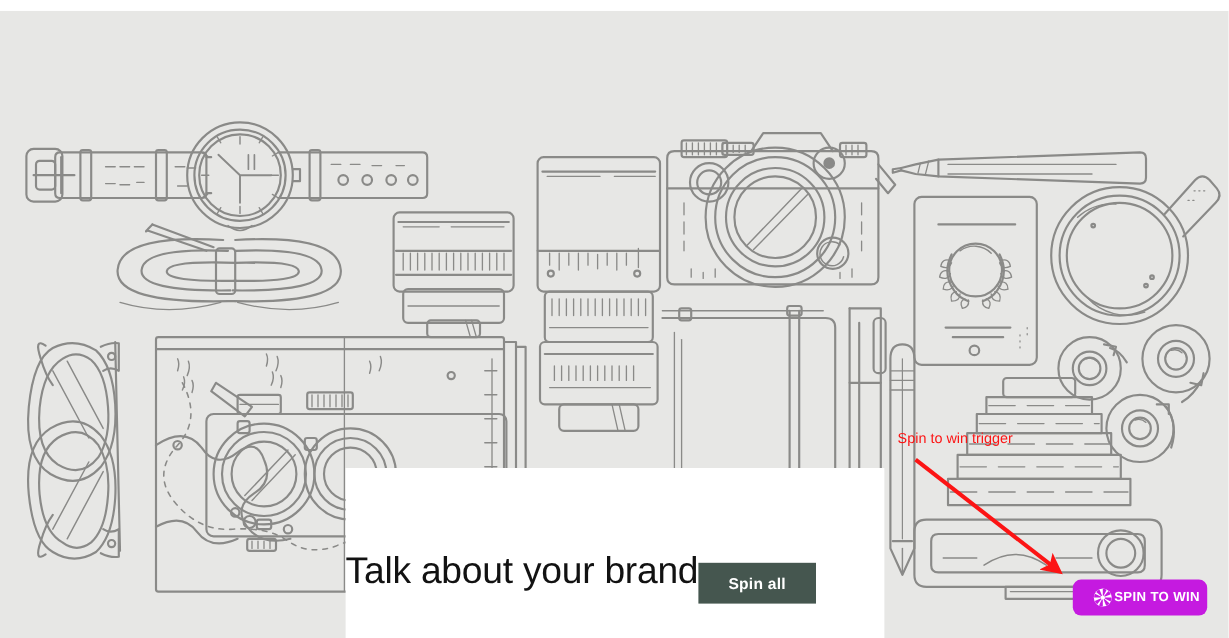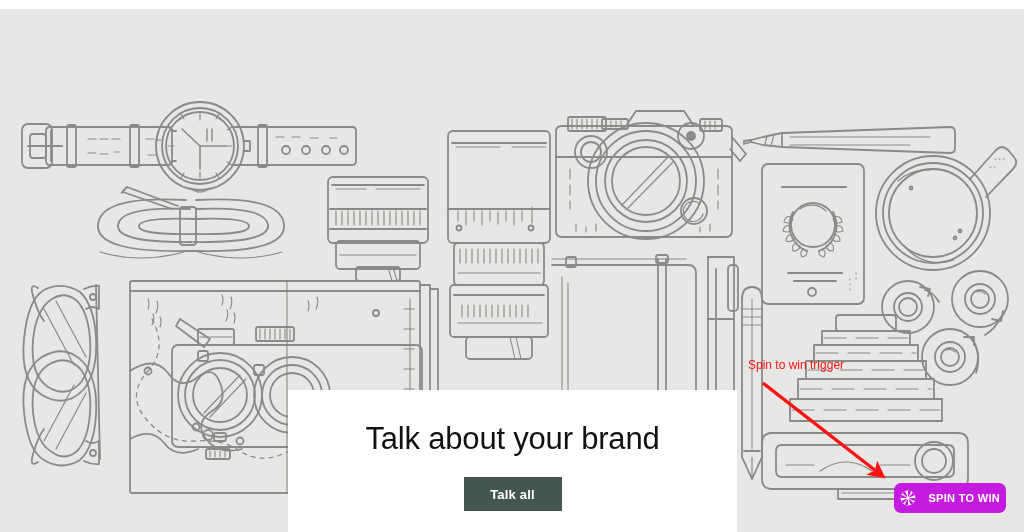--- a/index.html
+++ b/index.html
@@ -52,21 +52,20 @@
   
   .brand-card {
     position: absolute;
     left: 288px;
     top: 390px;
     width: 449px;
     height: 142px;
     background: #ffffff;
     z-index: 20;
     display: flex;
-    flex-direction: column;
     align-items: center;
     justify-content: flex-start;
     padding-top: 30px;
     box-sizing: border-box;
   }
 
   .brand-heading {
     font-size: 31px;
     font-weight: 400;
     color: #121212;
@@ -134,21 +133,21 @@
     background: #c51ae0;
     border: none;
     border-radius: 7px;
     color: #ffffff;
     font-family: "Liberation Sans", sans-serif;
     font-size: 11px;
     font-weight: 700;
     letter-spacing: 0.3px;
     display: flex;
     align-items: center;
-    justify-content: space-between;
+    justify-content: flex-end;
     gap: 1px;
     cursor: pointer;
     z-index: 45;
     padding: 0 6px;
     box-sizing: border-box;
   }
 
   .spin-btn .wheel-icon {
     width: 16px;
     height: 16px;
@@ -531,21 +530,21 @@
 
         <path d="M820 462 q26 -18 52 0" stroke-width="1.2"></path>
         <path d="M786 456 h28" stroke-width="1.1"></path>
         <path d="M880 456 h30" stroke-width="1.1"></path>
       </g>
 
     </svg>
 
     <div class="brand-card" style="top:381px;">
       <h2 class="brand-heading">Talk about your brand</h2>
-      <button class="shop-all-btn">Talk all</button>
+      <button class="shop-all-btn">Spin all</button>
     </div>
 
   </div>
 
   <div class="annotation-layer">
     <div class="annotation-label">Spin to win trigger</div>
     <svg class="annotation-arrow" viewBox="0 0 1024 532">
       <defs>
         <marker id="redhead" markerWidth="5.2" markerHeight="5.2" refX="1.6" refY="2.6" orient="auto">
           <path d="M0,0 L5.2,2.6 L0,5.2 L1.2,2.6 Z" fill="#fc1414"></path>

